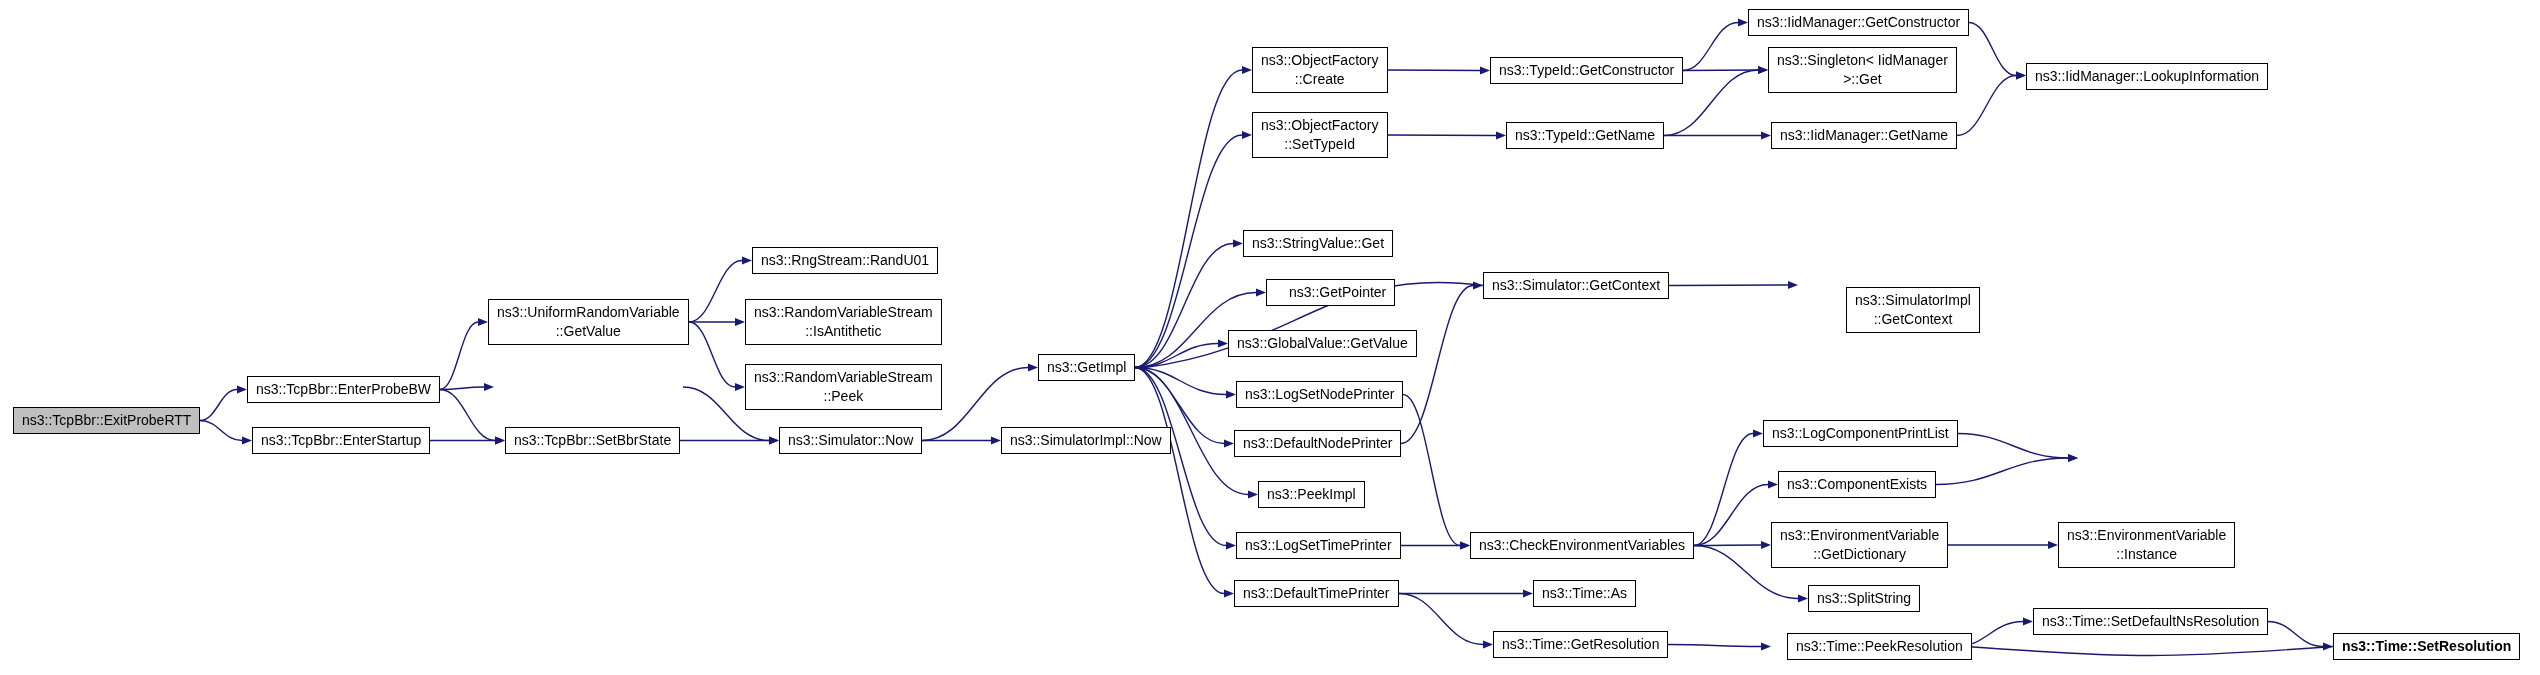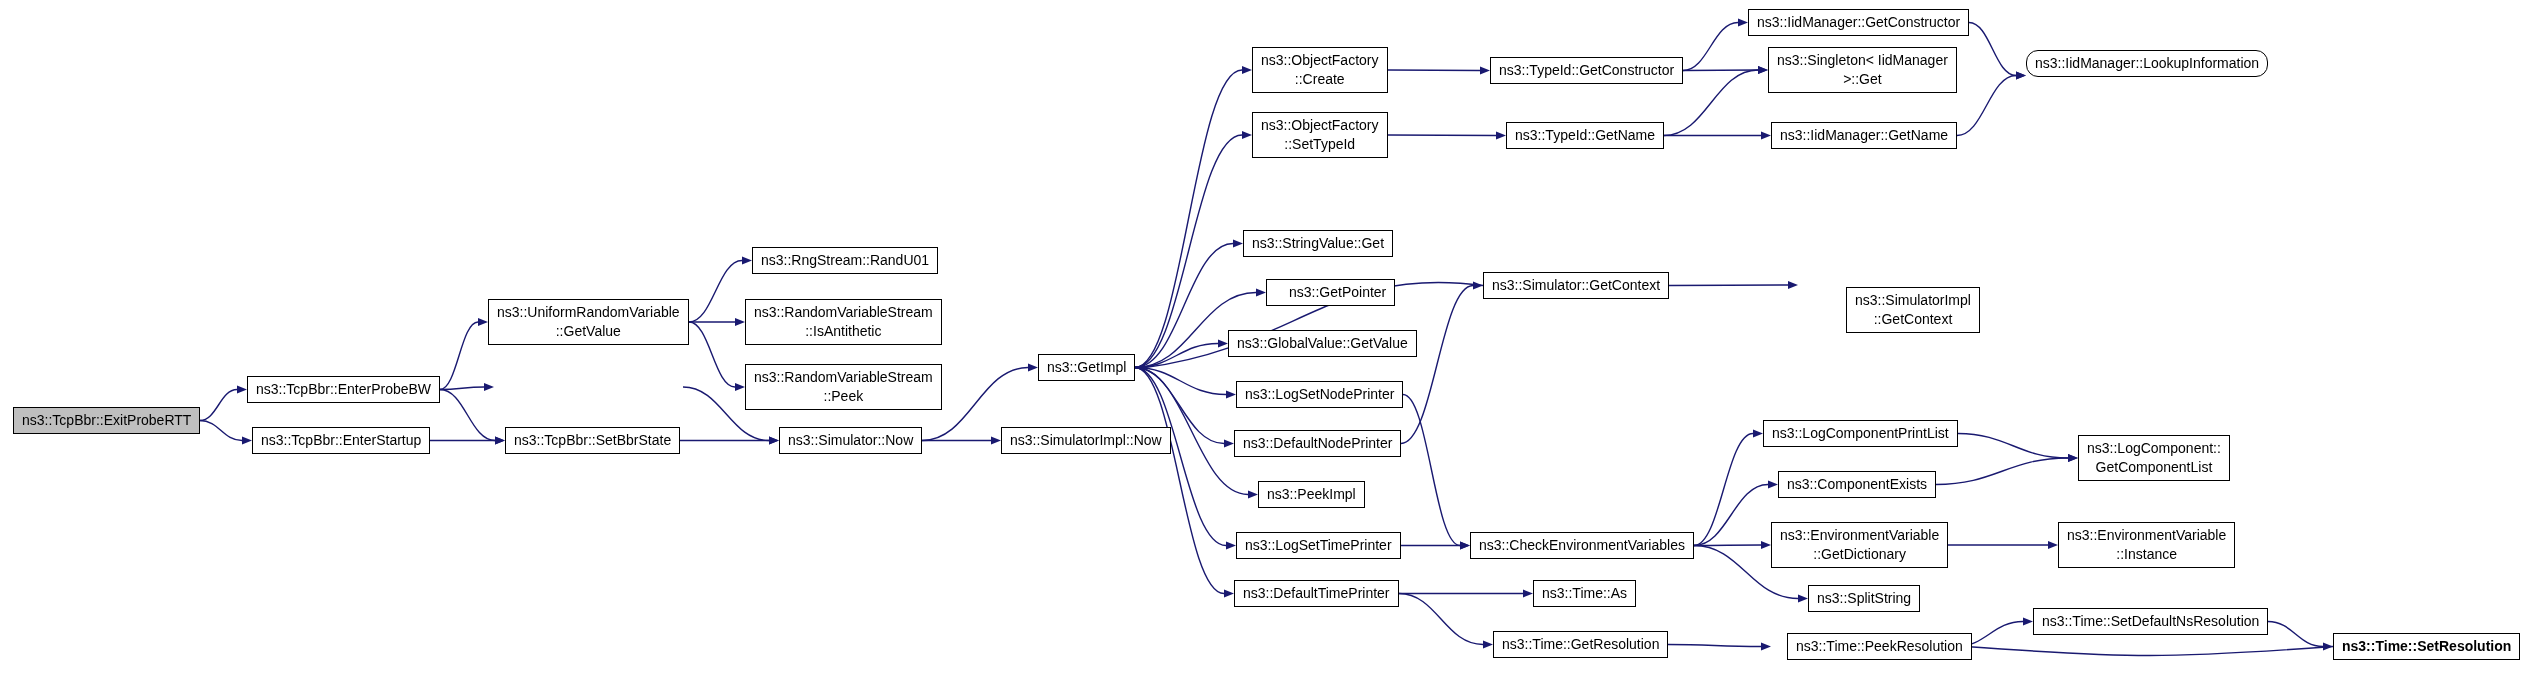--- a/index.html
+++ b/index.html
@@ -247,26 +247,22 @@
       <div class="node" style="left: 1771px; top: 522px;">
         <div>ns3::EnvironmentVariable</div>
         <div>::GetDictionary</div>
       </div>
       <div class="node" style="left: 1808px; top: 585px;">
         <div>ns3::SplitString</div>
       </div>
       <div class="node" style="left: 1771px; top: 633px; margin-left: 16px;">
         <div>ns3::Time::PeekResolution</div>
       </div>
-      <div class="node" style="left: 2026px; top: 50px; border-radius: 12px;">
+      <div class="node" style="left: 2026px; top: 63px;">
         <div>ns3::IidManager::LookupInformation</div>
-      </div>
-      <div class="node" style="left: 2078px; top: 435px;">
-        <div>ns3::LogComponent::</div>
-        <div>GetComponentList</div>
       </div>
       <div class="node" style="left: 2058px; top: 522px;">
         <div>ns3::EnvironmentVariable</div>
         <div>::Instance</div>
       </div>
       <div class="node" style="left: 2033px; top: 608px;">
         <div>ns3::Time::SetDefaultNsResolution</div>
       </div>
       <div class="node" style="left: 2333px; top: 633px; font-weight: bold;">
         <div>ns3::Time::SetResolution</div>

